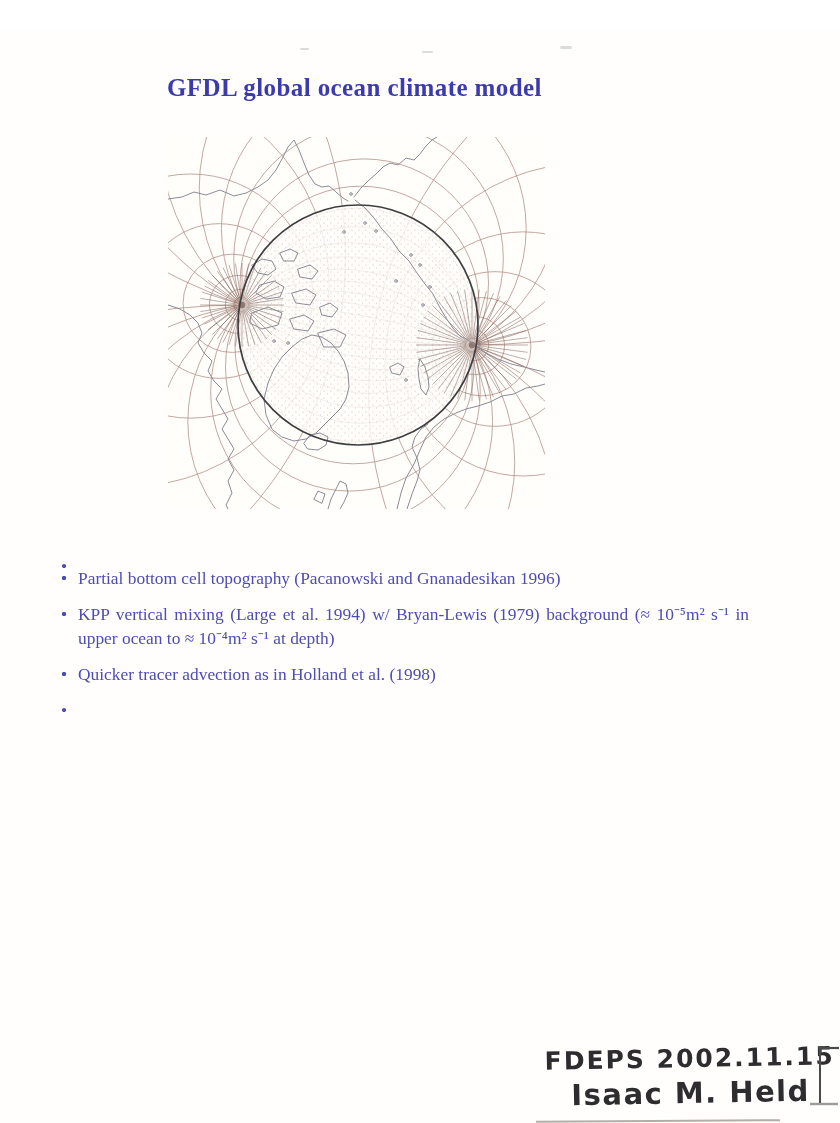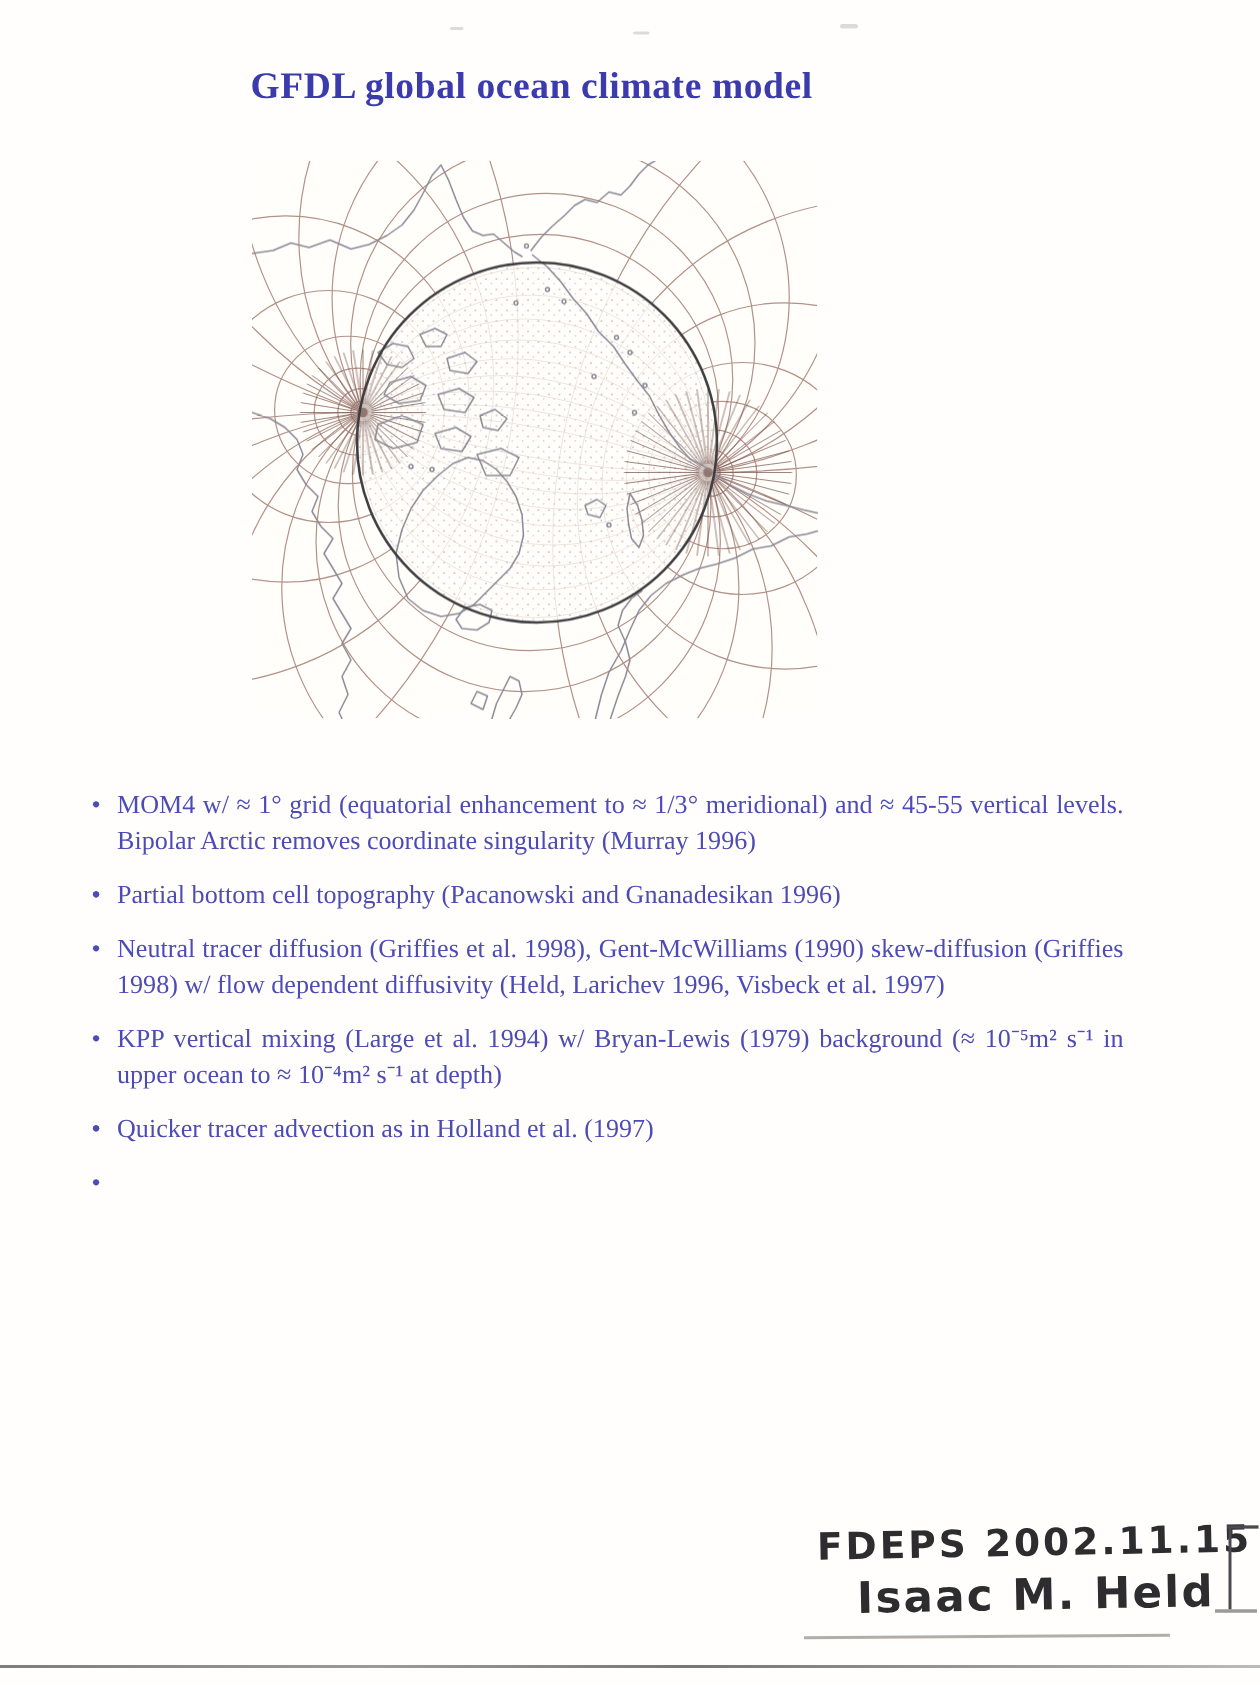--- a/index.html
+++ b/index.html
@@ -1,18 +1,18 @@
 <!DOCTYPE html>
 <html><head>
 <meta charset="utf-8">
 <style>
   html,body{margin:0;padding:0;}
   body{width:840px;height:1123px;background:#ffffff;position:relative;overflow:hidden;
        font-family:"Liberation Serif", serif;}
-  .page{position:absolute;inset:0;background:#fffefd;}
+  .page{position:absolute;inset:0;background:#fffefd;margin-top:30px;}
 
   .title{position:absolute;left:167px;top:44px;margin:0;
          font-family:"Liberation Serif", serif;font-size:25px;font-weight:600;
          letter-spacing:.4px;color:#3c3bae;}
 
   .speck{position:absolute;background:#9a9a9a;opacity:.35;border-radius:2px;}
 
   .map-fig{position:absolute;left:168px;top:107px;width:377px;height:372px;margin:0;}
   .map-fig svg{display:block;width:377px;height:372px;}
 
@@ -261,27 +261,27 @@
           <circle cx="183" cy="57" r="1.3"></circle>
           <circle cx="238" cy="243" r="1.3"></circle>
           <circle cx="120" cy="206" r="1.3"></circle>
           <circle cx="106" cy="204" r="1.3"></circle>
         </g>
         <circle cx="190" cy="188" r="120" fill="none" stroke="#3f3f42" stroke-width="1.7"></circle>
       </svg>
   </figure>
 
   <ul class="bullets">
-    <li><span class="marker">•</span><span>MOM4 w/ ≈ 1° grid (equatorial enhancement to ≈ 1/3° meridional) and ≈ 45-55 vertical levels.  Bipolar Arctic removes coordinate singularity (Murray 1996)</span></li>
+    <li><span class="marker">•</span></li>
     <li><span class="marker">•</span></li>
     <li><span class="marker">•</span><span>Partial bottom cell topography (Pacanowski and Gnanadesikan 1996)</span></li>
-    <li><span class="marker">•</span><span>Neutral tracer diffusion (Griffies et al. 1998), Gent-McWilliams (1990) skew-diffusion (Griffies 1998) w/ flow dependent diffusivity (Held, Larichev 1996, Visbeck et al. 1997)</span></li>
+    <li><span class="marker">•</span></li>
     <li><span class="marker">•</span><span>KPP vertical mixing (Large et al. 1994) w/ Bryan-Lewis (1979) background (≈ 10⁻⁵m² s⁻¹ in upper ocean to ≈ 10⁻⁴m² s⁻¹ at depth)</span></li>
     <li><span class="marker">•</span></li>
-    <li><span class="marker">•</span><span>Quicker tracer advection as in Holland et al. (1997)</span></li>
+    <li><span class="marker">•</span><span>Quicker tracer advection as in Holland et al. (1998)</span></li>
     <li><span class="marker">•</span></li>
   </ul>
 
   <div class="hw">
     <div class="hw-line1">FDEPS 2002.11.15</div>
     <div class="hw-line2">Isaac M. Held</div>
   </div>
 
   <div class="name-underline"></div>
 

